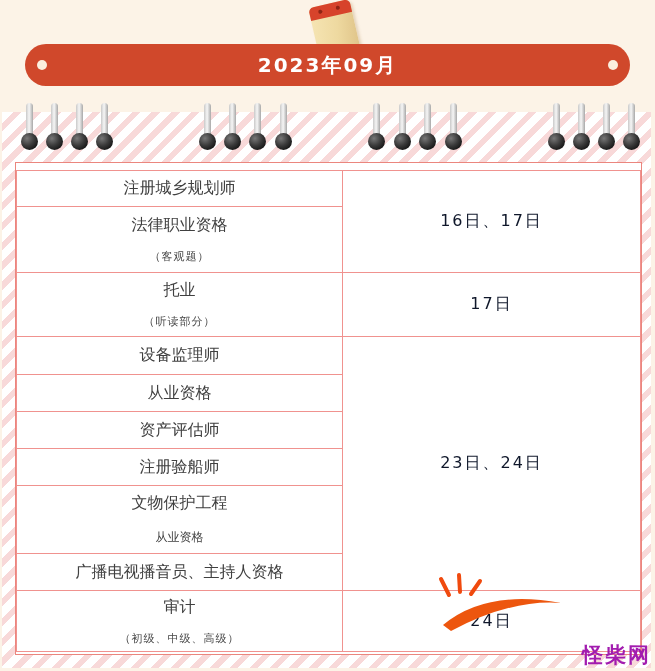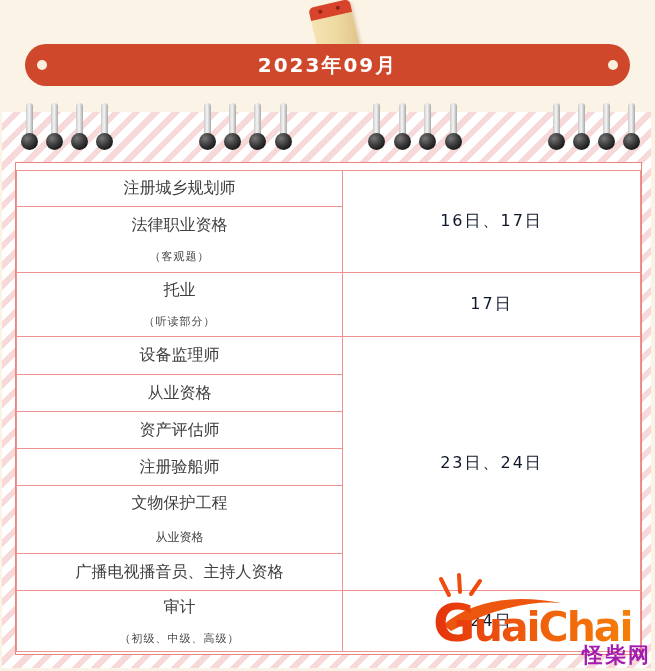--- a/index.html
+++ b/index.html
@@ -236,15 +236,14 @@
 
 <div class="watermark">
   <svg class="wm-svg" width="222" height="96" viewBox="0 0 222 96">
     <g stroke="#f04a0e" stroke-width="4" stroke-linecap="round" fill="none">
       <line x1="18" y1="22" x2="10" y2="6"></line>
       <line x1="29" y1="19" x2="28" y2="2"></line>
       <line x1="40" y1="21" x2="49" y2="8"></line>
     </g>
     <path d="M12,52 Q55,16 130,30 Q80,26 20,58 Z" fill="#ed560e"></path>
   </svg>
-  <div class="wm-text"><span class="bigG">G</span><span>uaiChai</span></div>
   <div class="wm-site">怪柴网</div>
 </div>
 
 </body></html>

